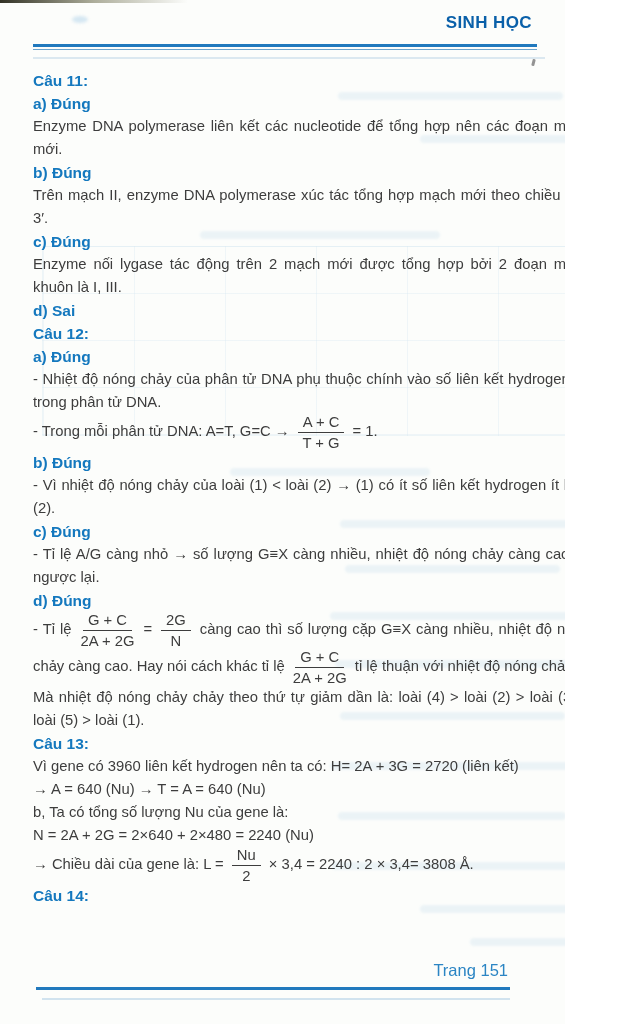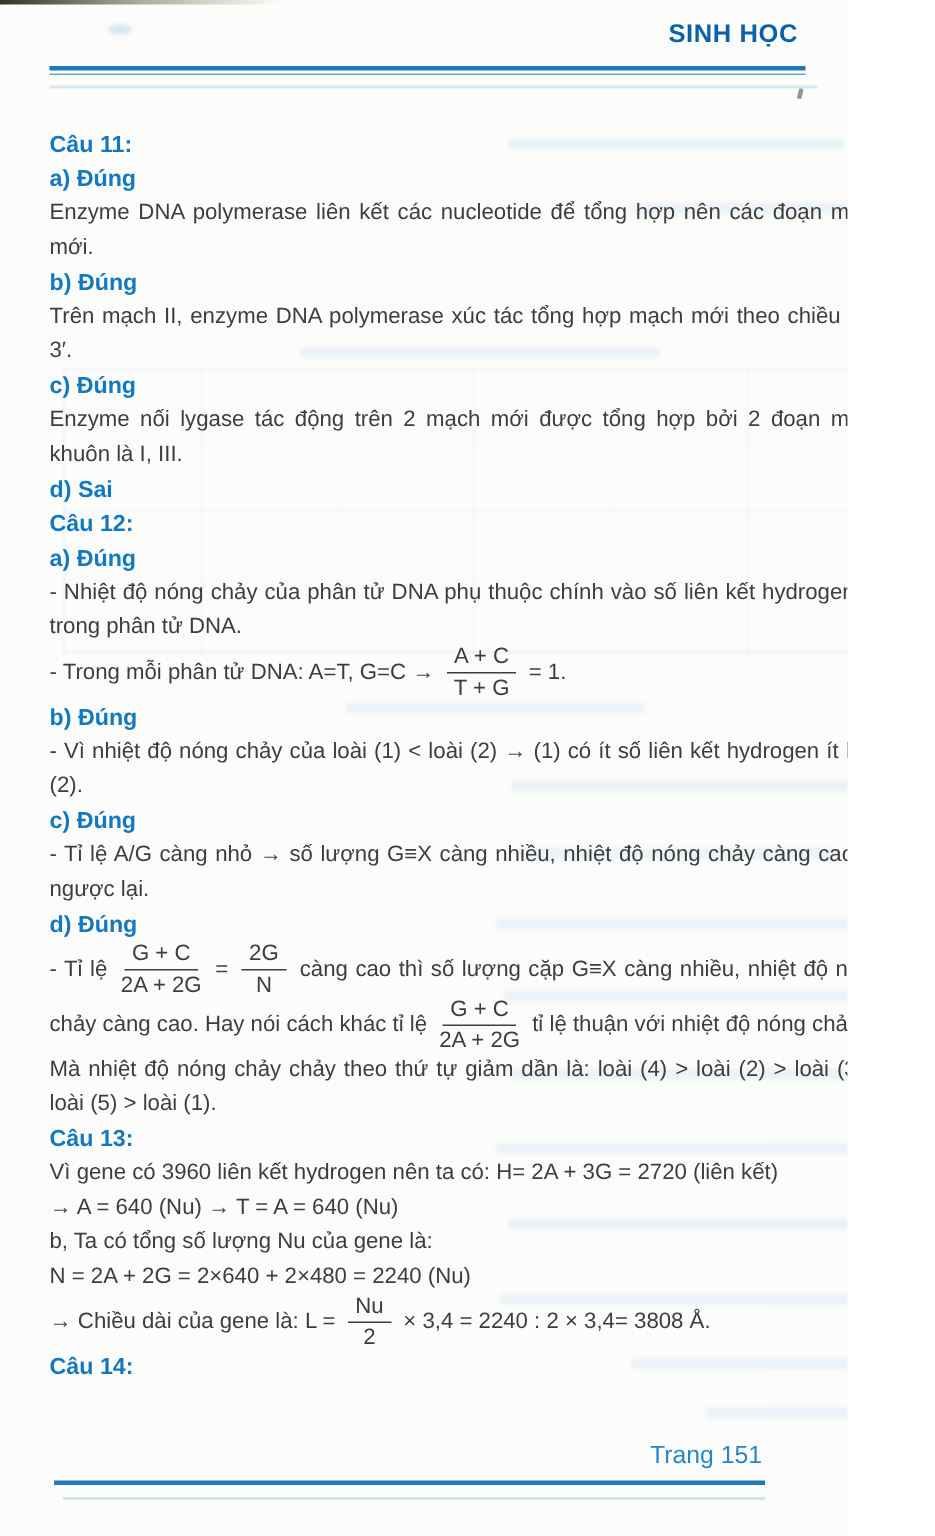--- a/index.html
+++ b/index.html
@@ -31,21 +31,21 @@
     border-top:3.5px solid var(--rule);border-bottom:1.4px solid #6aa3cd;}
   .header-rule-faint{position:absolute;left:33px;right:20px;top:57px;height:2px;background:#c6dbea;opacity:.6;filter:blur(.3px);}
   
   .bleed{position:absolute;height:8px;background:#9cc4e0;opacity:.17;filter:blur(1.3px);border-radius:4px;}
   .bleed-table{position:absolute;left:42px;top:246px;width:546px;height:188px;opacity:.45;filter:blur(.7px);
     border:1px solid rgba(150,195,225,.30);
     background:
       repeating-linear-gradient(90deg, rgba(150,195,225,.28) 0 1px, transparent 1px 91px),
       repeating-linear-gradient(0deg, rgba(150,195,225,.28) 0 1px, transparent 1px 47px);}
   
-  .content{position:absolute;left:33px;top:85px;width:557px;
+  .content{position:absolute;left:33px;top:69px;width:557px;
     font-size:14.8px;line-height:23px;text-align:justify;z-index:2;}
   .heading,.subheading{color:var(--accent);font-weight:bold;font-size:15.5px;line-height:23px;text-align:left;}
   .para{margin:0;}
   .frac{display:inline-flex;flex-direction:column;align-items:center;vertical-align:middle;
     margin:0 4px;line-height:16px;text-align:center;}
   .frac .num{padding:0 5px 2px;border-bottom:1.5px solid var(--body-text);}
   .frac .den{padding-top:2px;}
   
   .footer-label{position:absolute;top:961px;right:57px;font-size:16.5px;color:var(--footer-text);z-index:2;}
   .footer-rule{position:absolute;left:36px;right:55px;top:987px;height:2.5px;background:var(--rule);}

